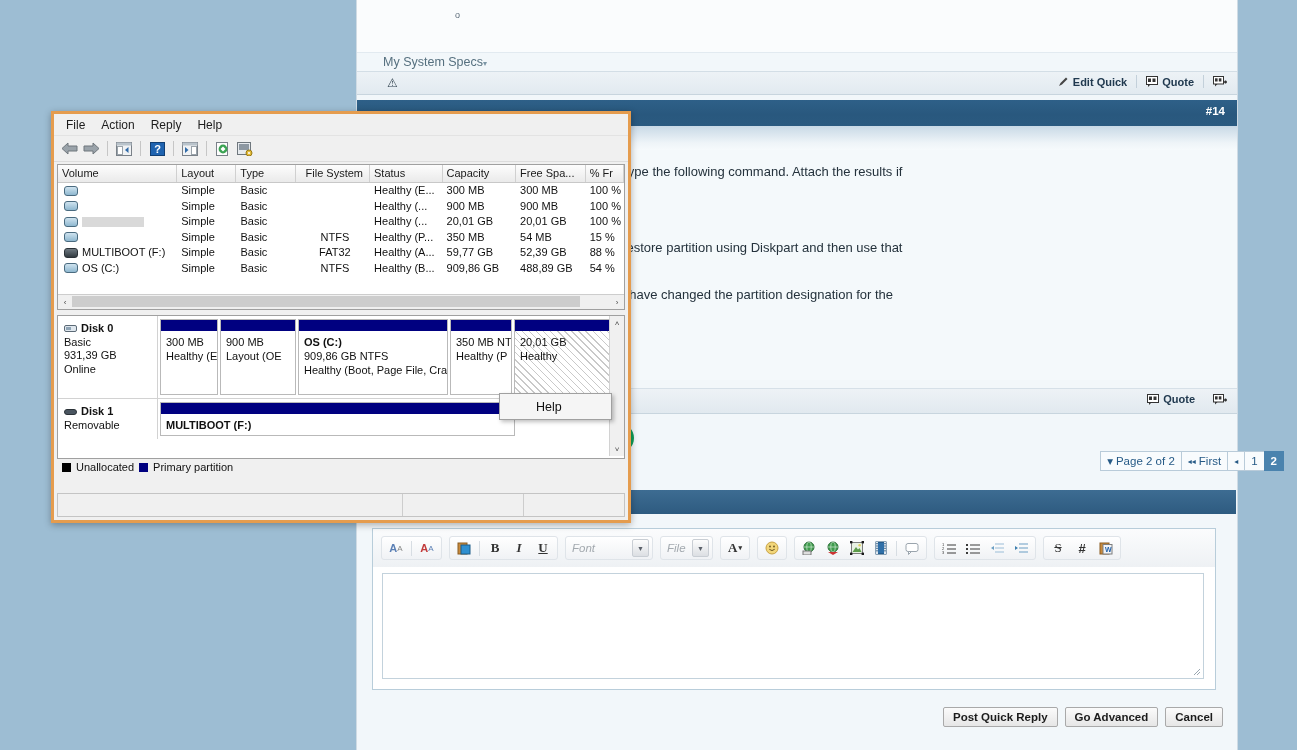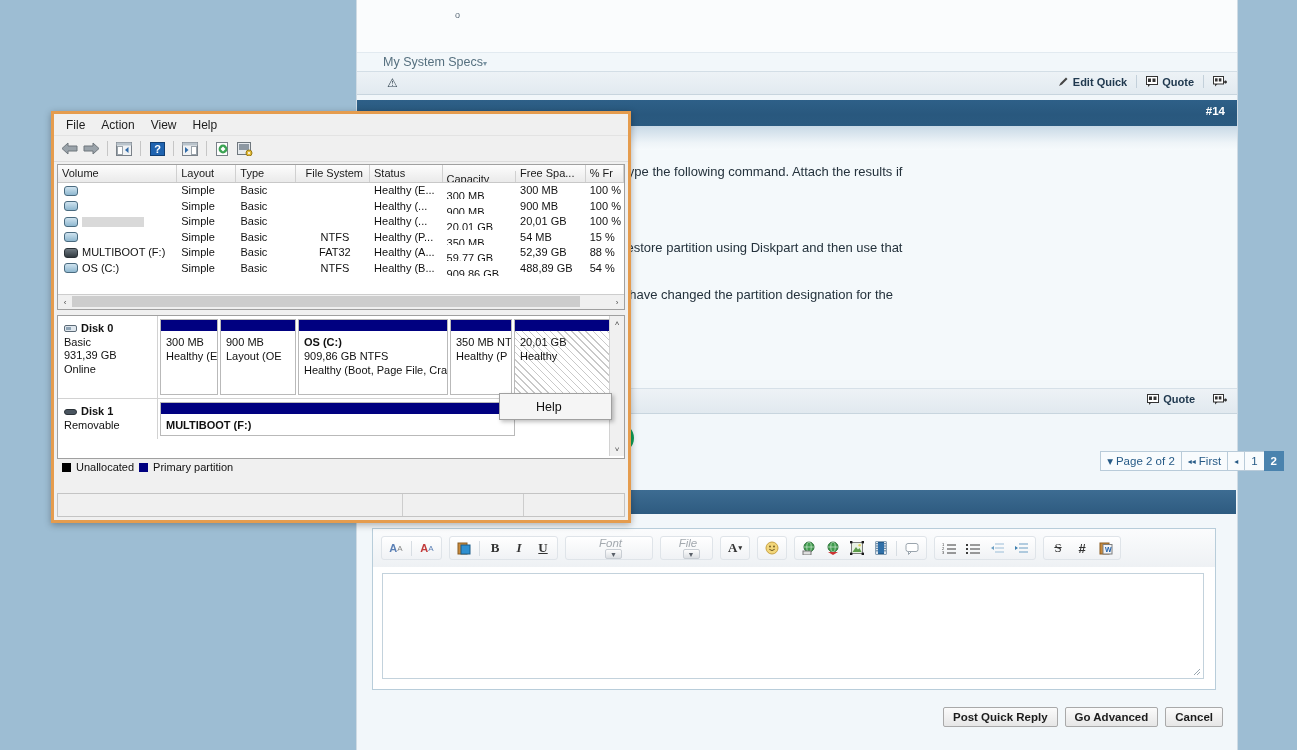--- a/index.html
+++ b/index.html
@@ -130,21 +130,21 @@
     width: 22px; height: 21px; display: flex; align-items: center; justify-content: center;
     font-size: 13px; color: #333; border-radius: 2px;
   }
   .tb.small { font-size: 11px; }
   .vsep { width:1px; height:15px; background:#d7dde3; margin:0 2px; }
   .combo {
     display:flex; align-items:center; justify-content:space-between;
     border:1px solid #dfe4e9; border-radius:3px;
     background: linear-gradient(to bottom,#ffffff 0%,#f0f2f5 100%);
     height:24px; box-sizing:border-box; padding:0 3px 0 6px;
-    font-style: italic; color:#a3a9af; font-size:11.5px;flex-direction:column;
+    font-style: italic; color:#a3a9af; font-size:11.5px;
   }
   .combo .arrow {
     width:15px; height:16px; margin-left:6px;
     background: linear-gradient(to bottom,#fdfdfd 0%,#dcdfe3 100%);
     border:1px solid #c9ced4; border-radius:2px;
     display:flex; align-items:center; justify-content:center;
     font-size:7px; color:#5a6069;
   }
   .qr-area {
     position: absolute; left: 9px; top: 44px; width: 822px; height: 106px;
@@ -214,21 +214,21 @@
   .vol-head div {
     font-size:11px; color:#1a1a1a; padding-left:4px; line-height:17px;
     border-right:1px solid #d0d0d0; box-sizing:border-box; overflow:hidden; white-space:nowrap;
   }
   .vol-row { display:flex; height:15.5px; }
   .vol-row div {
     font-size:11px; color:#111; padding-left:4px; line-height:15.5px;
     box-sizing:border-box; overflow:hidden; white-space:nowrap;
   }
   .cw0{width:125px;} .cw1{width:62px;} .cw2{width:62px;} .cw3{width:78px;text-align:center;}
-  .cw4{width:76px;} .cw5{width:77px;margin-top:6px;} .cw6{width:73px;} .cw7{width:40px;}
+  .cw4{width:76px;} .cw5{width:77px;} .cw6{width:73px;} .cw7{width:40px;}
   .vol-row .cw0 { display:flex; align-items:center; gap:4px; padding-left:6px;}
   .dicon {
     width:12px;height:8px;border:1px solid #4a6b80;border-radius:3px;
     background:linear-gradient(to bottom,#cfe3ef,#8fb8d0);
     display:inline-block; position:relative; flex:none;
   }
   .dicon.dark { background:linear-gradient(to bottom,#6f7a82,#333b41); border-color:#2b3238;}
   .redact { background:#d9d9d9; width:62px; height:10px; display:inline-block; }
   .vol-scroll {
     height:14px; background:#f0f0f0; border-top:1px solid #cdcdcd;
@@ -580,21 +580,21 @@
       <div class="qrbtn">Cancel</div>
     </div>
   </div>
 
   <div id="dmwin">
 
 
     <div class="dm-menu">
       <span>File</span>
       <span>Action</span>
-      <span>View</span>
+      <span>Reply</span>
       <span>Help</span>
     </div>
 
     <div class="dm-toolbar">
       <div class="tbi">
         <svg width="17" height="13" viewBox="0 0 17 13">
             <path d="M7 1 L1 6.5 L7 12 L7 9 L16 9 L16 4 L7 4 Z" fill="#9aa3aa" stroke="#6f777d"></path>
           </svg>
       </div>
       <div class="tbi">

